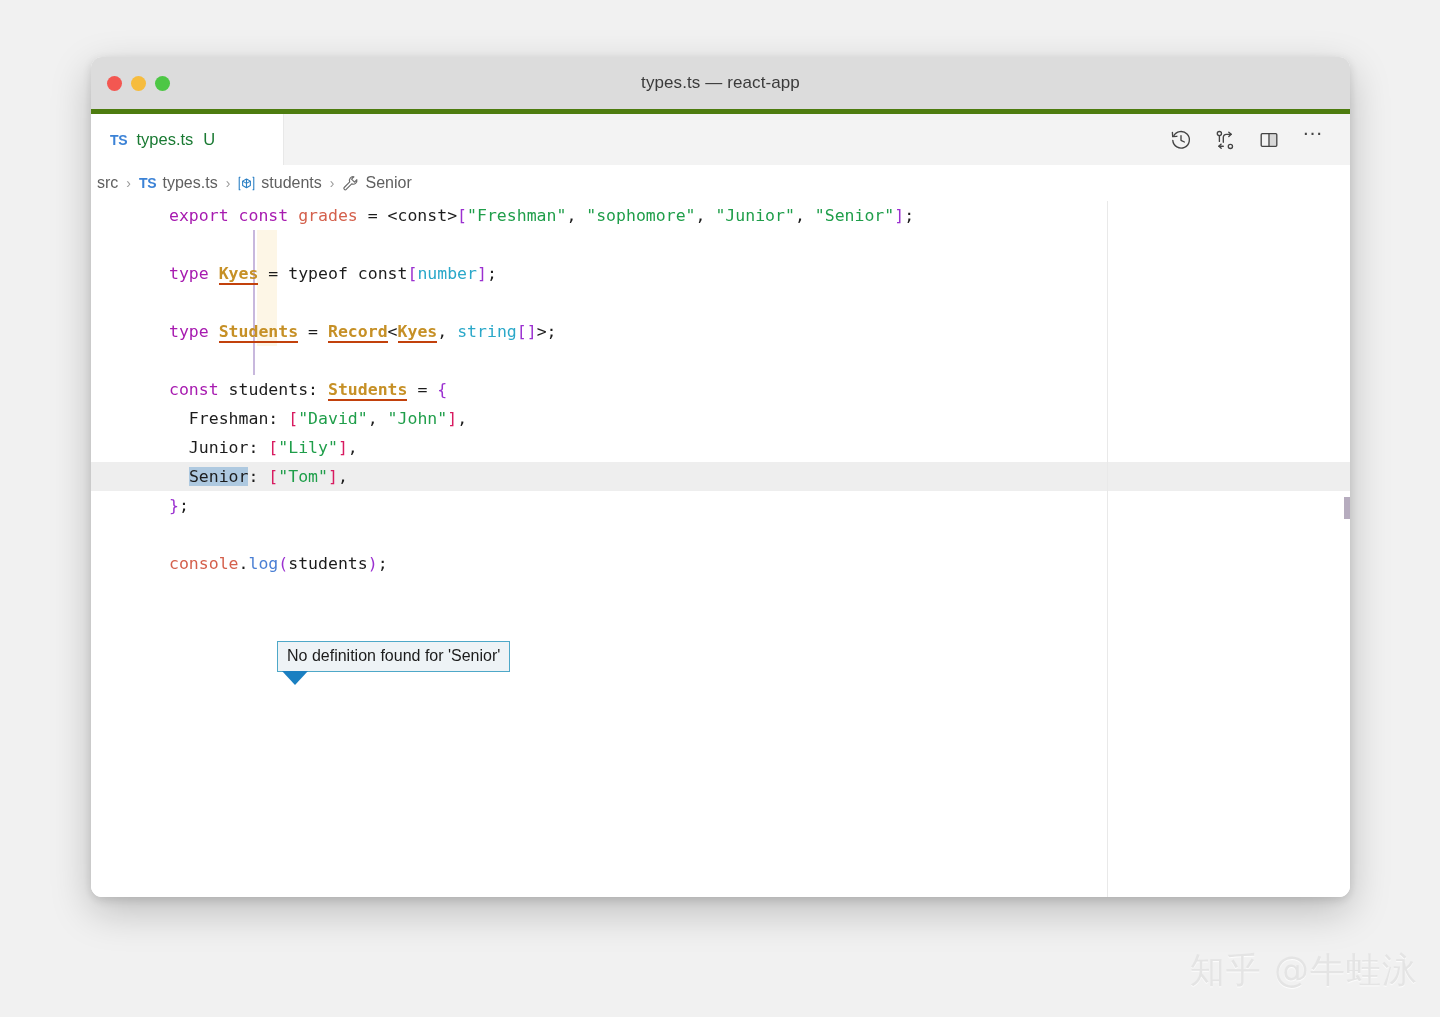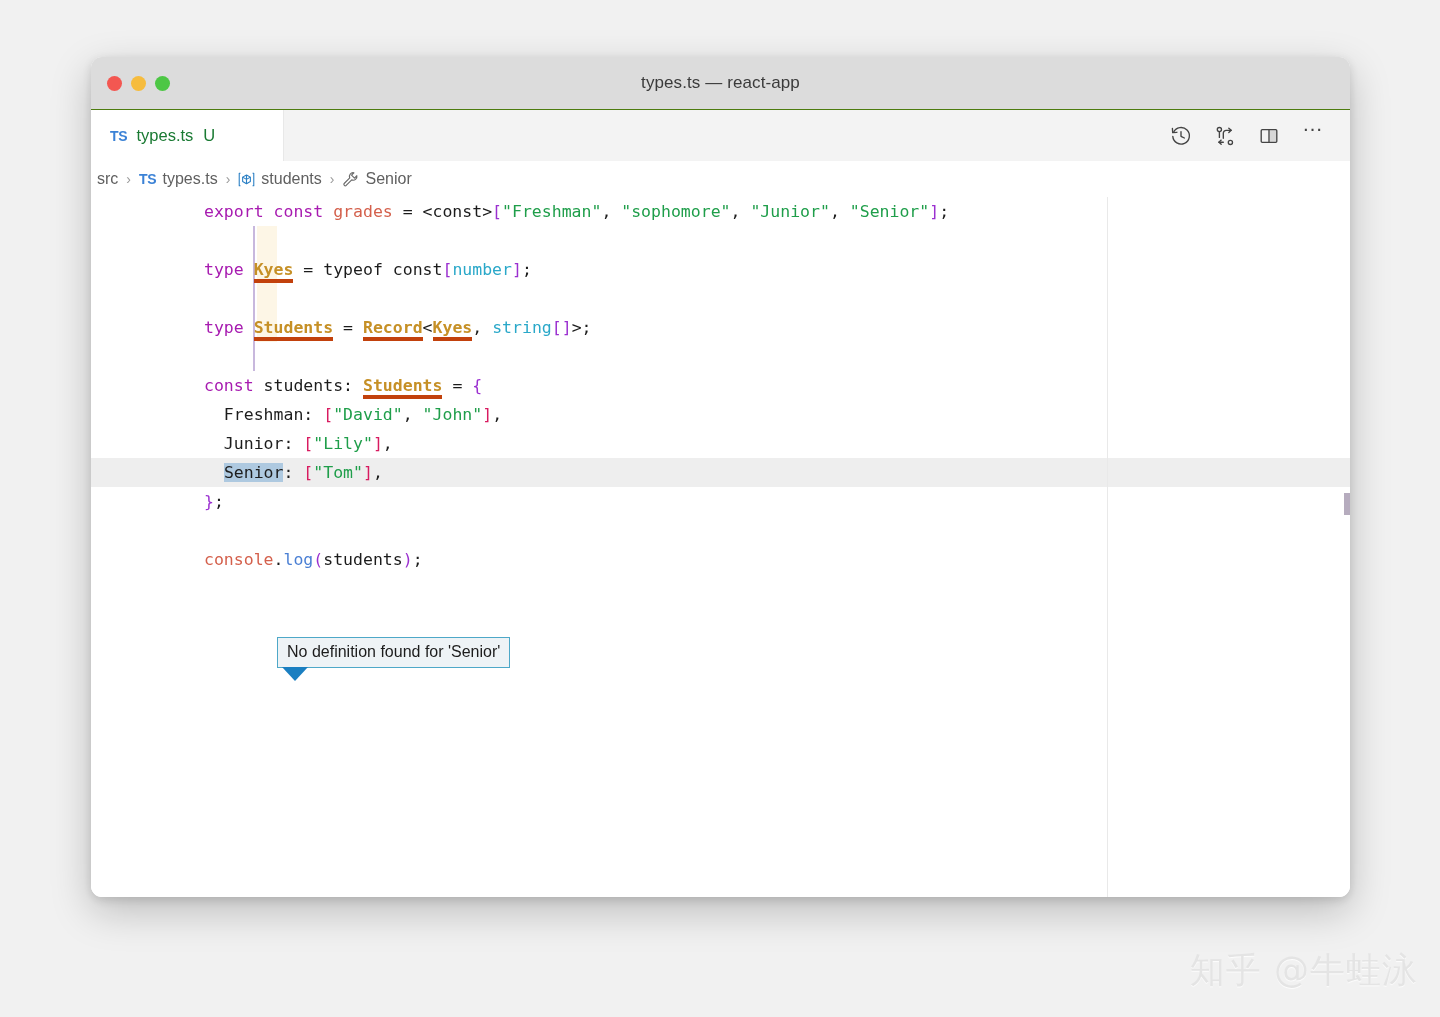--- a/index.html
+++ b/index.html
@@ -27,21 +27,21 @@
     box-shadow: 0 14px 40px rgba(0,0,0,0.22), 0 3px 10px rgba(0,0,0,0.12);
     overflow: hidden;
     display: flex;
     flex-direction: column;
   }
 
   
   .titlebar {
     height: 52px;
     background: #dcdcdc;
-    border-bottom: 1px solid #4d7c0f;
+    border-bottom: 5px solid #4d7c0f;
     display: flex;
     align-items: center;
     position: relative;
     flex: 0 0 auto;
   }
   .traffic {
     display: flex;
     gap: 9px;
     margin-left: 16px;
   }
@@ -165,21 +165,21 @@
     left: 0; top: 0;
     right: 0; bottom: 0;
     font-family: "DejaVu Sans Mono", "Liberation Mono", monospace;
     font-size: 16.5px;
     line-height: 29px;
     color: #1c1c1c;
   }
   .line {
     height: 29px;
     white-space: pre;
-    padding-left: 113px;
+    padding-left: 78px;
     position: relative;
   }
   .line.current {
     background: #eeeeee;
   }
 
   
   .block-bg {
     position: absolute;
     left: 166px;
@@ -199,21 +199,21 @@
     pointer-events: none;
   }
 
   
   .kw       { color: #a71bb0; }
   .var      { color: #d4604c; }
   .op       { color: #1c1c1c; }
   .str      { color: #1f9e4a; }
   .brk      { color: #9b30d0; }
   .brk2     { color: #d81b60; }
-  .typ      { color: #c69026; font-weight: bold; border-bottom: 4px solid #c2410c; }
+  .typ      { color: #c69026; font-weight: bold; border-bottom: 2px solid #c2410c; }
   .prim     { color: #2aa8c9; }
   .prop     { color: #1c1c1c; }
   .fn       { color: #4a7fd4; }
   .sel      { background: #aec9e0; }
 
   
   .tooltip {
     position: absolute;
     left: 186px;
     top: 440px;

